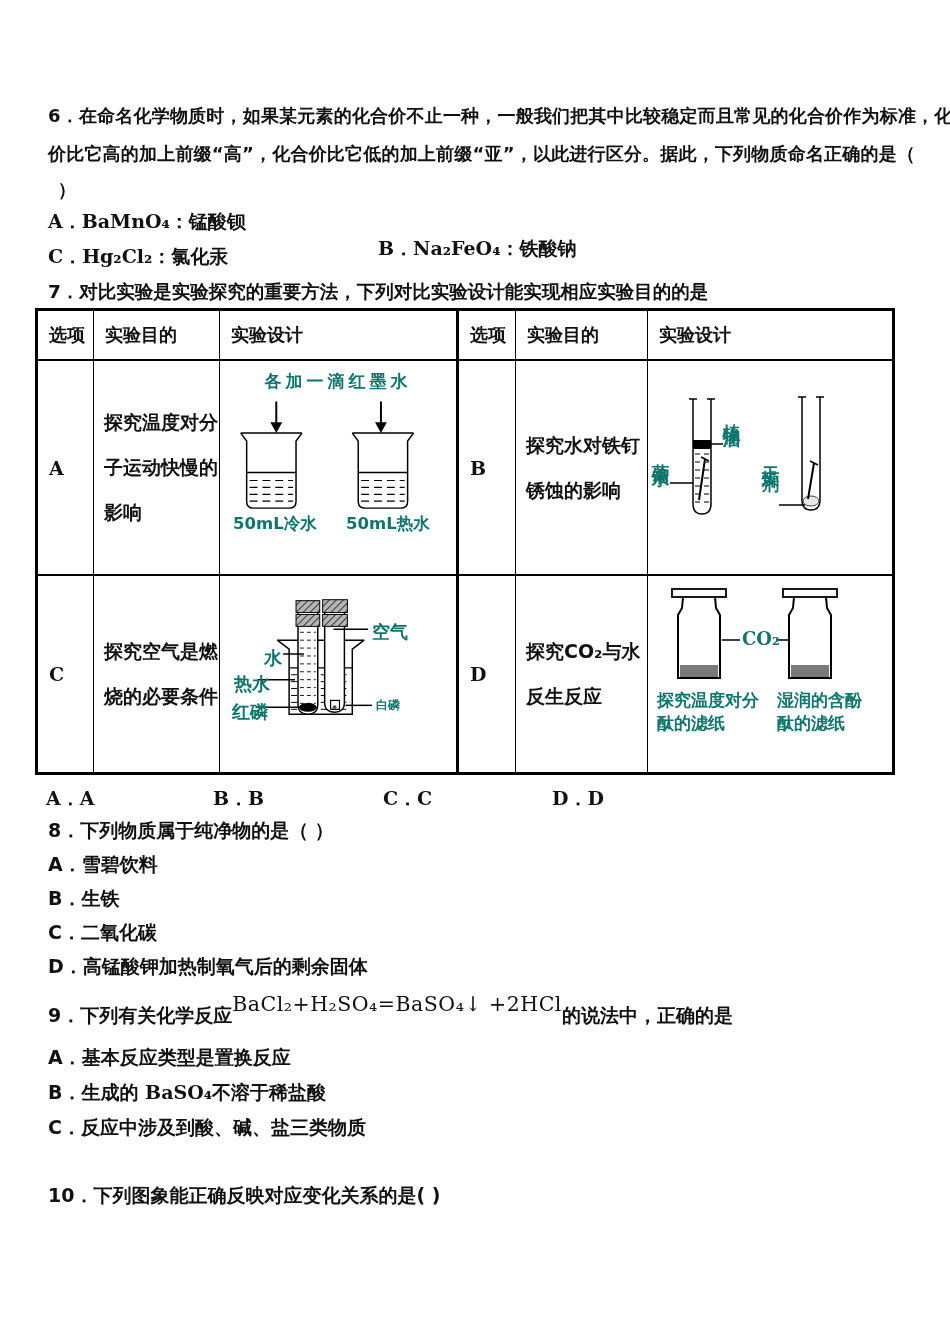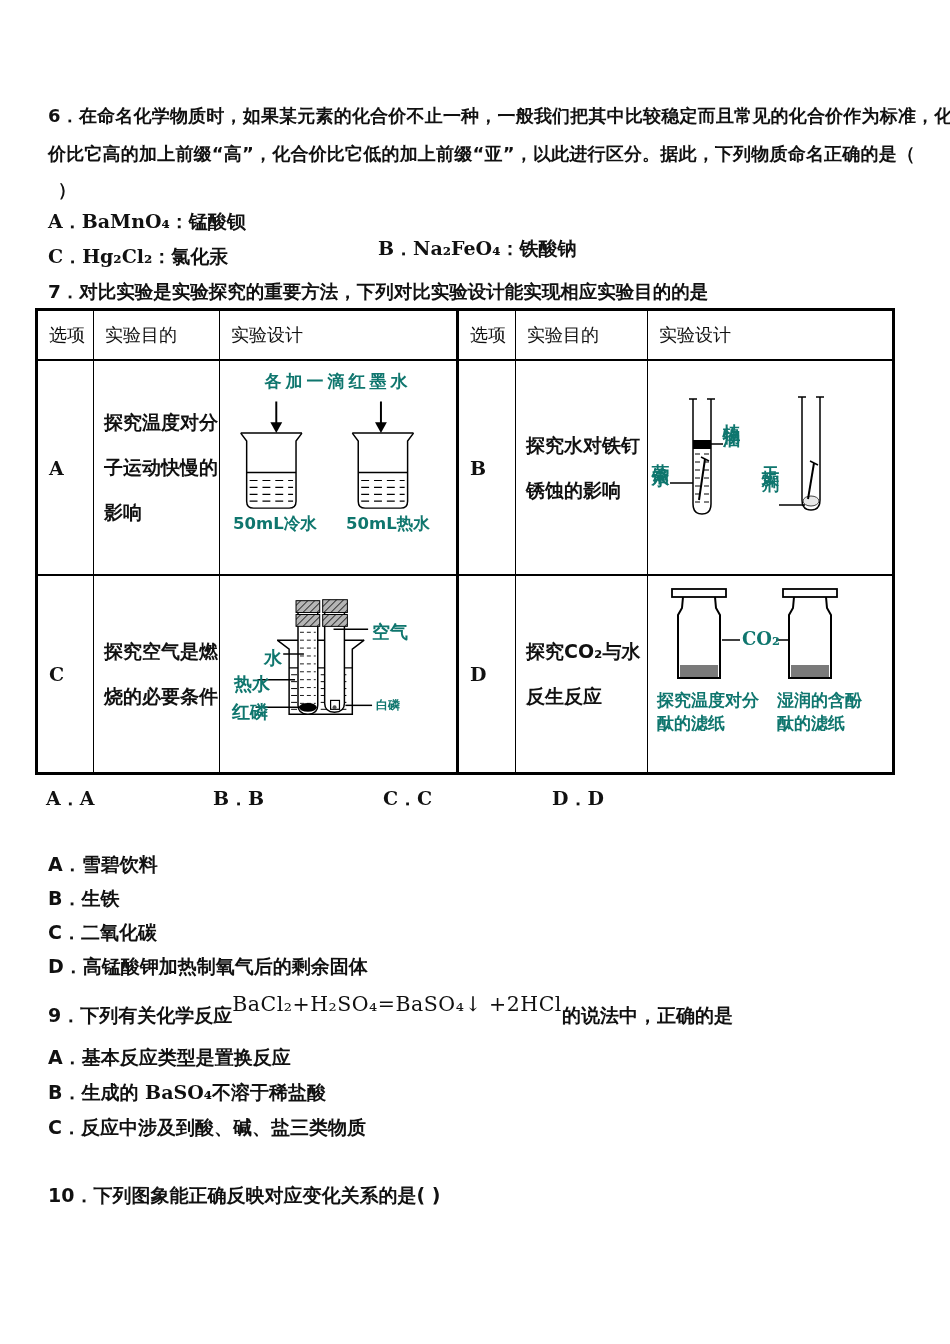--- a/index.html
+++ b/index.html
@@ -39,21 +39,21 @@
     width: 860px; height: 467px;
     border: 3px solid #000;
     display: grid;
     grid-template-columns: 56px 126px 239px 57px 132px 244px;
     grid-template-rows: 50px 215px 196px;
   }
   .cell { position: relative; border-right: 1px solid #000; border-bottom: 2px solid #000; overflow: hidden; }
   .cell.thickR { border-right: 3px solid #000; }
   .cell.noR { border-right: none; }
   .cell.noB { border-bottom: none; }
-  .th { display: flex; align-items: center; padding-left: 11px; font-weight: normal; font-size: 18px; }
+  .th { display: flex; align-items: center; padding-left: 11px; font-weight: bold; font-size: 18px; }
   .optletter {
     display: flex; align-items: center; padding-left: 11px;
     font-weight: bold; font-size: 19px;
     font-family: "DejaVu Serif", "Liberation Serif", serif;
   }
   .purpose {
     display: flex; flex-direction: column; justify-content: center;
     padding-left: 10px; font-weight: bold; font-size: 19px; line-height: 45px;
     white-space: nowrap;
   }
@@ -272,20 +272,21 @@
         <div>酞的滤纸</div>
       </div>
     </div>
   </div>
 
   <div class="t serif" style="left:46px;  top:786px;">A．A</div>
   <div class="t serif" style="left:213px; top:786px;">B．B</div>
   <div class="t serif" style="left:383px; top:786px;">C．C</div>
   <div class="t serif" style="left:552px; top:786px;">D．D</div>
 
+  <div class="t" style="left:48px; top:818px;">8．下列物质属于纯净物的是（  ）</div>
   <div class="t" style="left:48px; top:852px;">A．雪碧饮料</div>
   <div class="t" style="left:48px; top:886px;">B．生铁</div>
   <div class="t" style="left:48px; top:920px;">C．二氧化碳</div>
   <div class="t" style="left:48px; top:954px;">D．高锰酸钾加热制氧气后的剩余固体</div>
 
   <div class="t" style="left:48px; top:1003px;">
     <span>9．下列有关化学反应</span><span class="formula-raised">BaCl₂+H₂SO₄=BaSO₄↓ +2HCl</span><span>的说法中，正确的是</span>
   </div>
   <div class="t" style="left:48px; top:1045px;">A．基本反应类型是置换反应</div>
   <div class="t" style="left:48px; top:1080px;">

